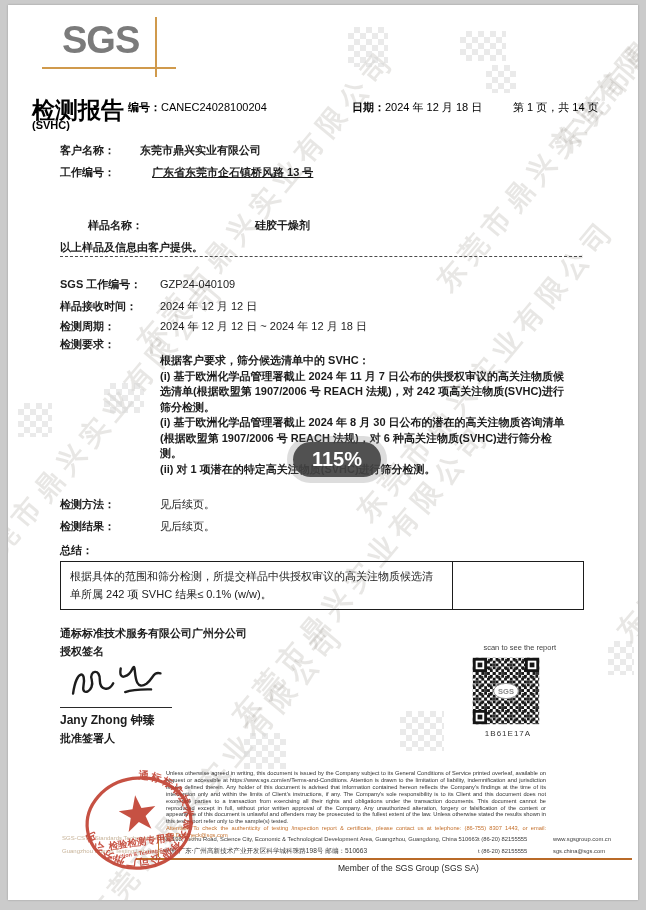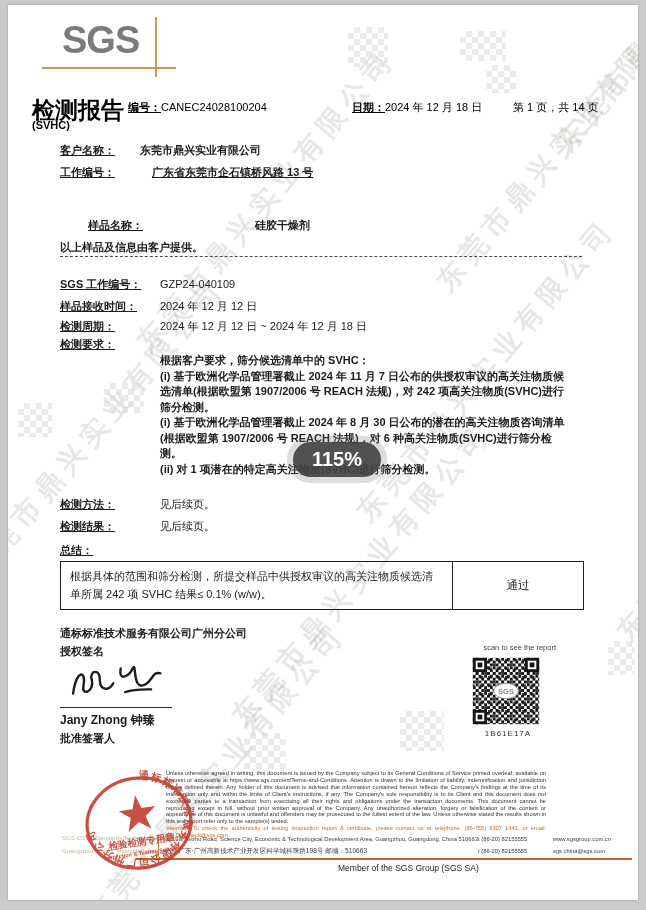--- a/index.html
+++ b/index.html
@@ -7,21 +7,21 @@
     width:646px;height:910px;position:relative;background:#cbcbcb;
     font-family:"Liberation Sans","DejaVu Sans",sans-serif;
     -webkit-font-smoothing:antialiased;
   }
   .page{
     position:absolute;left:8px;top:5px;width:630px;height:895px;
     background:#ffffff;overflow:hidden;box-shadow:0 0 2px rgba(0,0,0,.25);
   }
   .abs{position:absolute;}
   .cn{font-size:11px;color:#1c1c1c;line-height:15px;white-space:nowrap;}
-  .lbl{font-weight:bold;text-decoration:underline;}
+  .lbl{font-weight:bold;}
   
   .wm{
     position:absolute;color:#8f897f;opacity:.20;font-size:28px;letter-spacing:7px;
     white-space:nowrap;transform:rotate(-50deg);transform-origin:left top;z-index:0;
     font-weight:bold;
   }
   .mote{
     position:absolute;z-index:0;opacity:.55;
     background-image:
       linear-gradient(45deg,#d9d9d9 25%,transparent 25%,transparent 75%,#d9d9d9 75%),
@@ -131,21 +131,20 @@
     </div>
 
     <div class="abs cn lbl" style="left:52px;top:492px;">检测方法：</div>
     <div class="abs cn" style="left:152px;top:492px;">见后续页。</div>
     <div class="abs cn lbl" style="left:52px;top:514px;">检测结果：</div>
     <div class="abs cn" style="left:152px;top:514px;">见后续页。</div>
 
     <div class="abs cn lbl" style="left:52px;top:538px;">总结：</div>
     <div class="abs sum-table">
       <div class="sum-left">根据具体的范围和筛分检测，所提交样品中供授权审议的高关注物质候选清单所属 242 项 SVHC 结果≤ 0.1% (w/w)。</div>
-      <div class="sum-right">通过</div>
     </div>
 
     <div class="abs cn" style="left:52px;top:621px;font-weight:600;">通标标准技术服务有限公司广州分公司</div>
     <div class="abs cn" style="left:52px;top:639px;font-weight:600;">授权签名</div>
     <svg class="abs" style="left:56px;top:650px;" width="104" height="52" viewBox="0 0 104 52">
       <g fill="none" stroke="#1d1d1d" stroke-width="2.4" stroke-linecap="round" transform="rotate(-6 52 26)">
         <path d="M8 34 C 14 10, 24 12, 19 28 C 16 38, 30 34, 28 22 C 26 13, 38 11, 36 24 C 35 33, 44 36, 49 28"></path>
         <path d="M58 14 C 54 28, 66 22, 70 15 C 75 8, 66 40, 82 32 C 89 28, 90 20, 97 23"></path>
         <path d="M60 38 C 68 36, 78 37, 86 38"></path>
       </g>

